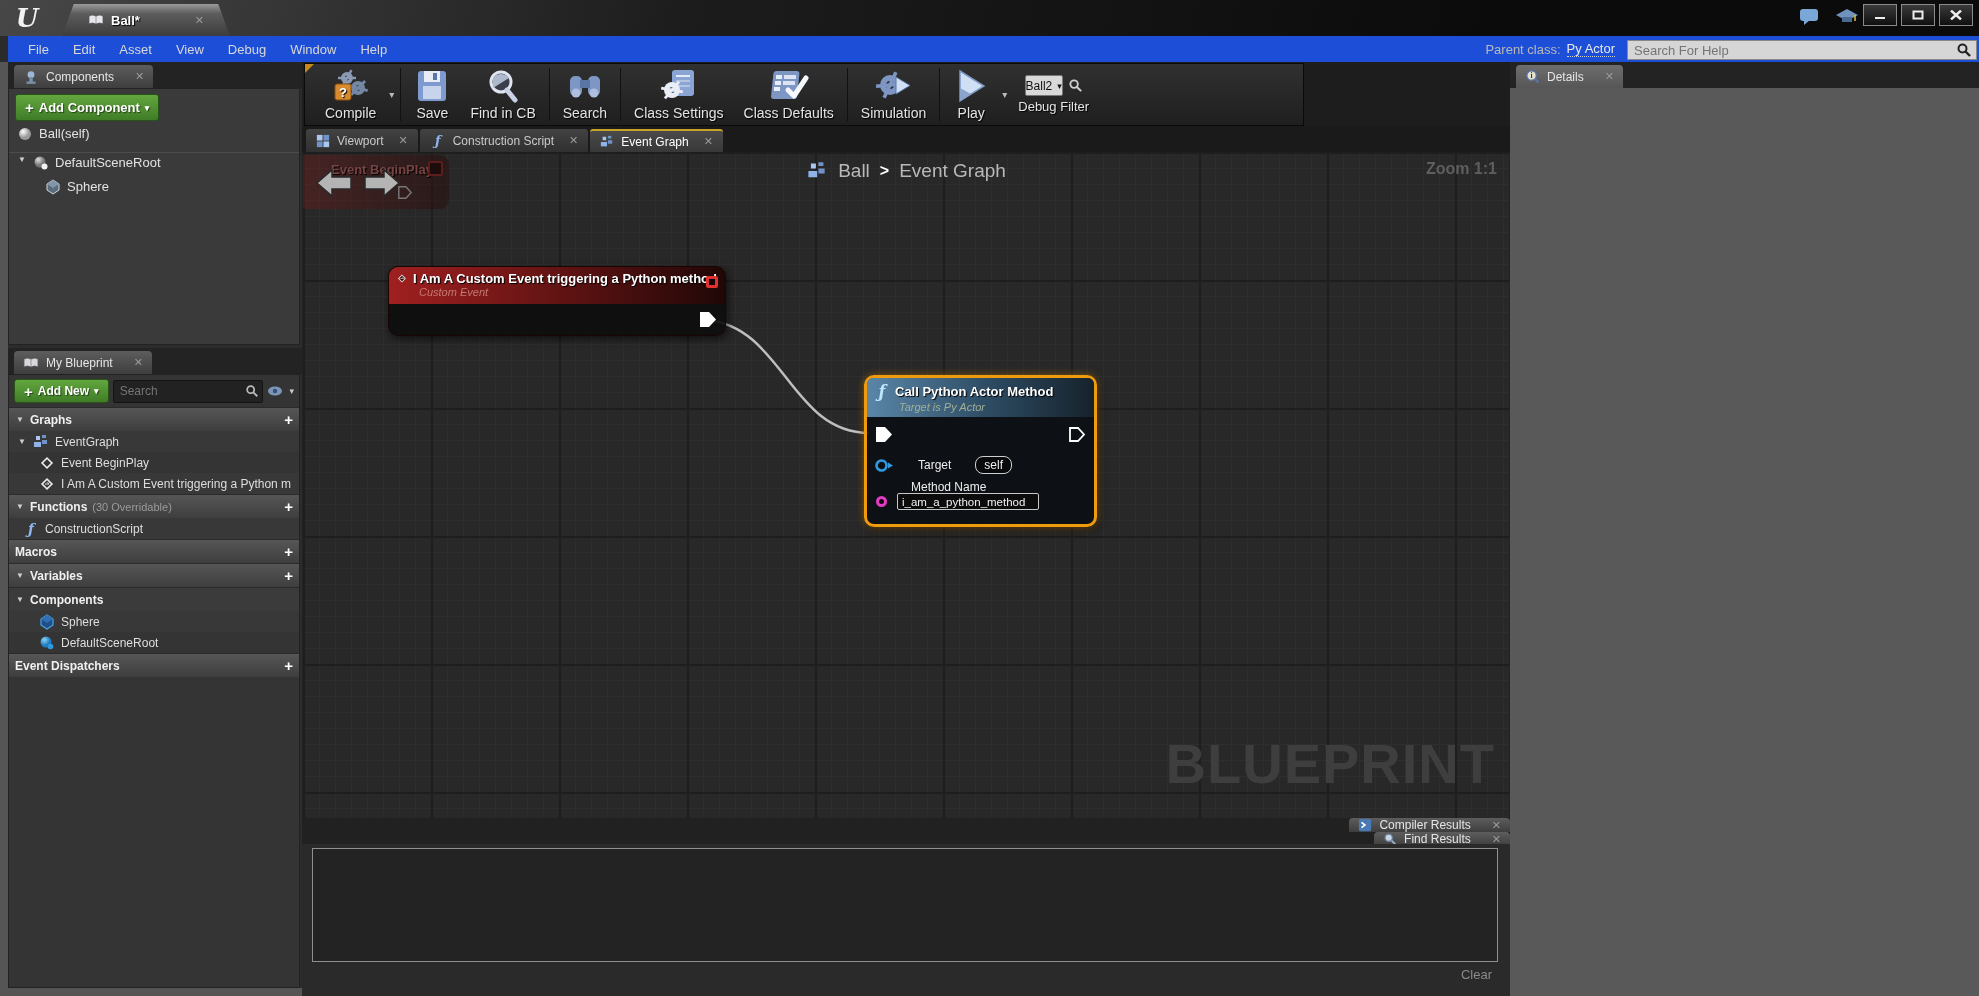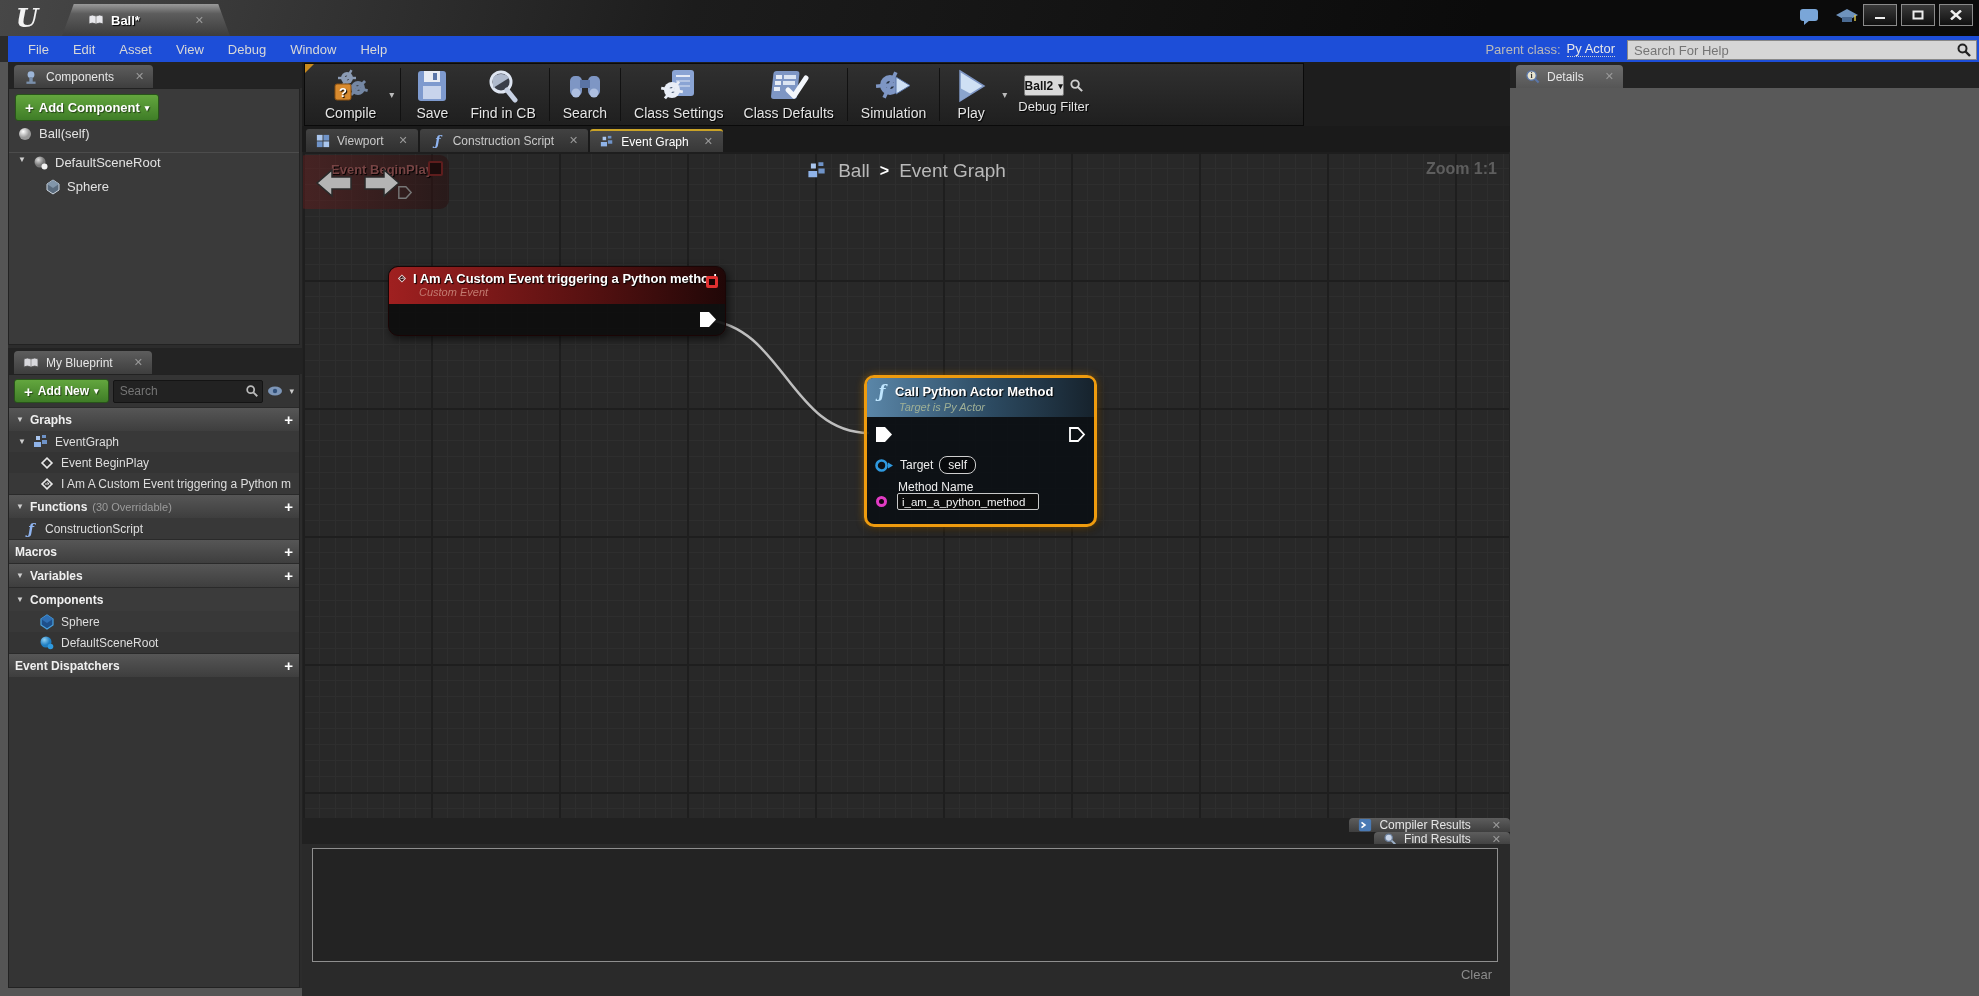--- a/index.html
+++ b/index.html
@@ -73,21 +73,21 @@
   .toolbar-chrome{position:absolute;left:2px;top:1px;width:988px;height:61px;
     background:linear-gradient(180deg,#303030,#1f1f1f);border:1px solid #0a0a0a;display:flex;align-items:stretch;padding-left:10px;}
   .tb-corner{position:absolute;left:0;top:0;width:0;height:0;border-top:9px solid #c8891c;border-right:9px solid transparent;}
   .tb-btn{display:flex;flex-direction:column;align-items:center;justify-content:flex-start;padding:4px 10px 0;gap:1px;
     font-size:14px;color:#e4e4e4;cursor:pointer;text-shadow:1px 1px 1px #000;}
   .tb-sep{width:1px;background:#111;margin:4px 3px;}
   .tb-caret{align-self:center;color:#bbb;font-size:10px;padding:0 3px;cursor:pointer;}
   .debug-group{display:flex;flex-direction:column;align-items:center;justify-content:center;margin-left:8px;gap:3px;}
   .debug-row{display:flex;align-items:center;gap:5px;}
   .debug-select{height:19px;background:#d9d9d9;border:1px solid #777;border-radius:2px;color:#111;
-    font-size:12px;font-weight:bold;display:flex;align-items:center;gap:5px;padding:0 0;cursor:pointer;}
+    font-size:12px;font-weight:normal;display:flex;align-items:center;gap:5px;padding:0 0;cursor:pointer;}
   .debug-label{font-size:13px;color:#e4e4e4;text-shadow:1px 1px 1px #000;}
   
   .graph-tabs{position:absolute;left:0;top:64px;width:100%;height:26px;background:#1a1a1a;display:flex;align-items:flex-end;padding-left:4px;box-sizing:border-box;}
   .gtab{height:23px;display:flex;align-items:center;gap:7px;padding:0 10px;font-size:12px;color:#c9c9c9;
     background:linear-gradient(180deg,#424242,#303030);border-radius:3px 3px 0 0;margin-right:2px;cursor:pointer;}
   .gtab.active{background:linear-gradient(180deg,#4a4a4a,#383838);border-top:2px solid #c9a227;height:21px;color:#fff;}
   .gtab .close-x{margin-left:8px;}
   
   .graph{position:absolute;left:1px;top:90px;width:1206px;height:666px;overflow:hidden;
     background-color:#282828;
@@ -121,24 +121,24 @@
   .delegate-pin{position:absolute;right:7px;top:9px;width:12px;height:12px;border:3px solid #e03131;border-radius:2px;background:#170404;box-sizing:border-box;}
   .pin-exec-out-event{position:absolute;right:8px;bottom:7px;}
   
   .node-call{left:561px;top:223px;width:227px;height:146px;border:3px solid #ef9b0e;border-radius:10px;
     box-shadow:0 0 9px rgba(239,155,14,.45),2px 3px 8px rgba(0,0,0,.6);background:rgba(12,16,20,.93);}
   .node-header-blue{height:39px;border-radius:6px 6px 0 0;padding:4px 8px 0;box-sizing:border-box;
     background:linear-gradient(90deg,#5a86a8,#2c4a61 55%,#16222c);}
   .node-call .node-sub{color:#9fb096;margin-left:24px;}
   .pin-exec-in{position:absolute;left:8px;top:48px;}
   .pin-exec-out{position:absolute;right:8px;top:48px;}
-  .pin-row{position:absolute;display:flex;align-items:center;gap:6px;font-size:12px;color:#eee;}
+  .pin-row{position:absolute;display:flex;align-items:center;gap:24px;font-size:12px;color:#eee;}
   .row-target{left:8px;top:78px;}
   .val-box{border:1px solid #cfcfcf;border-radius:8px;background:rgba(0,0,0,.45);padding:1px 8px;font-size:12px;color:#eee;}
-  .method-label{position:absolute;left:31px;top:102px;font-size:12px;color:#eee;}
+  .method-label{position:absolute;left:44px;top:102px;font-size:12px;color:#eee;}
   .pin-method{position:absolute;left:9px;top:118px;width:11px;height:11px;border:3px solid #e23bc4;border-radius:50%;background:#140410;box-sizing:border-box;}
   .method-input{position:absolute;left:30px;top:115px;width:132px;height:15px;border:1px solid #c8c8c8;border-radius:2px;
     background:#0c0c0c;color:#f0f0f0;font-size:11.5px;padding:0 4px;font-family:"Liberation Sans",sans-serif;outline:none;}
   
   .bottom-tabs{position:absolute;left:0;top:756px;width:100%;height:26px;background:#212121;display:flex;align-items:flex-end;padding-left:8px;box-sizing:border-box;flex-direction:column;}
   .results-area{position:absolute;left:0;top:782px;width:100%;height:152px;background:#2a2a2a;}
   .results-box{position:absolute;left:10px;right:12px;top:4px;height:112px;border:1px solid #8f8f8f;background:#232323;}
   .clear-link{position:absolute;right:18px;bottom:14px;color:#8b8b8b;font-size:13px;cursor:pointer;}
   
   .right-panel{position:absolute;left:1510px;top:62px;right:0;bottom:0;background:#1c1c1c;}
@@ -553,20 +553,21 @@
           <rect x="1" y="8" width="7" height="5" fill="#8fb3e8"></rect>
             <rect x="9" y="6" width="5" height="4" fill="#6f93c8"></rect>
           <rect x="3" y="2" width="4" height="4" fill="#aac6ee"></rect>
             <rect x="9" y="1" width="4" height="3" fill="#6f93c8"></rect>
           </svg>
         <span>Ball</span>
         <span class="sep">&gt;</span>
         <span>Event Graph</span>
       </div>
       <div class="zoom-label">Zoom 1:1</div>
+      <div class="watermark">BLUEPRINT</div>
 
       <div class="ghost-node">
         <span class="ghost-title">Event BeginPlay</span>
         <span class="ghost-pin"></span>
         <svg style="position:absolute;left:100px;top:30px" width="16" height="15" viewBox="0 0 18 17">
           <polygon points="2,2 10,2 16,8.5 10,15 2,15" fill="none" stroke="#777" stroke-width="1.6"></polygon>
           </svg>
       </div>
       <div class="nav-arrows">
         <svg width="38" height="30" viewBox="0 0 38 30">

